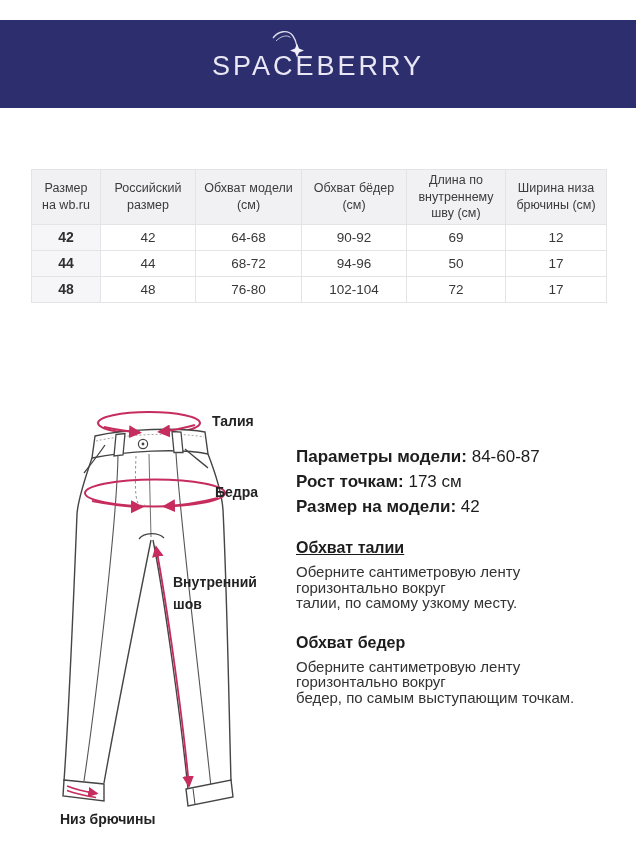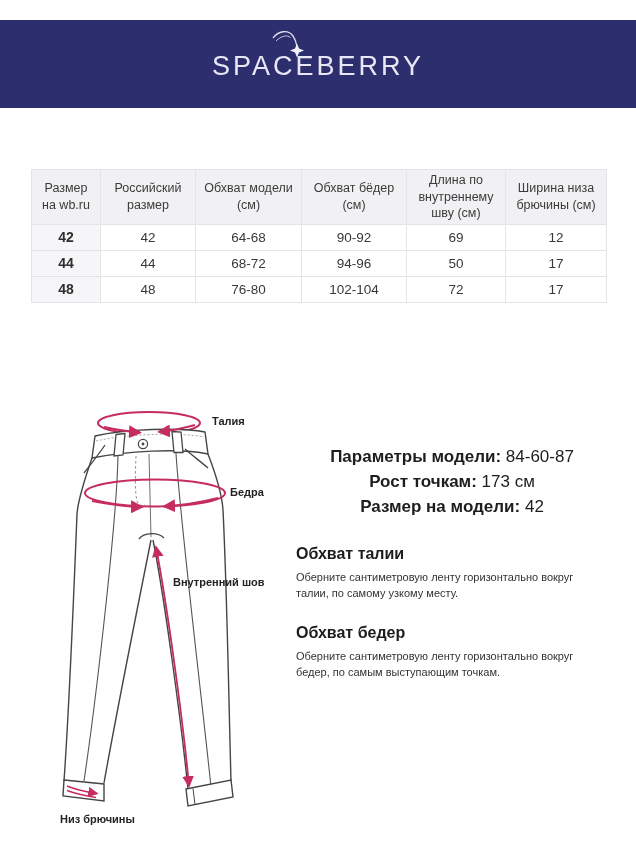--- a/index.html
+++ b/index.html
@@ -17,33 +17,33 @@
               table-layout:fixed;}
   .size-table th,.size-table td{border:1px solid #e4e4e6;text-align:center;vertical-align:middle;
               padding:2px 4px;box-sizing:border-box;}
   .size-table th{background:#f1f1f3;height:53px;font-size:12.5px;font-weight:400;
               line-height:1.32;color:#3b3b3b;}
   .size-table td{height:26px;font-size:13.5px;font-weight:400;color:#383838;}
   .size-table td.rowhead{background:#f6f6f8;font-weight:700;font-size:14px;color:#2f2f2f;}
 
   
   .pants-svg{position:absolute;left:30px;top:390px;}
-  .dlabel{position:absolute;font-size:11px;font-weight:600;color:#232323;line-height:22px;}
+  .dlabel{position:absolute;font-size:14px;font-weight:600;color:#232323;line-height:22px;}
   .dlabel-waist{left:212px;top:410px;}
-  .dlabel-hips{left:230px;top:481px;}
+  .dlabel-hips{left:215px;top:481px;}
   .dlabel-innerseam{left:173px;top:571px;width:95px;}
   .dlabel-legbottom{left:60px;top:808px;}
 
   
   .info-col{position:absolute;left:296px;top:444px;width:312px;}
-  .model-line{font-size:17px;line-height:25px;color:#1d1d1d;text-align:center;}
+  .model-line{font-size:17px;line-height:25px;color:#1d1d1d;}
   .model-line .lbl{font-weight:700;}
   .sec-title{font-size:16px;font-weight:700;color:#1c1c1c;margin:23px 0 7px 0;}
-  .sec-title.first{margin-top:26px;}
-  .sec-text{font-size:11px;line-height:15.5px;color:#333;margin:0;white-space:pre-line;}
+  .sec-title.first{margin-top:20px;text-decoration:underline;}
+  .sec-text{font-size:15px;line-height:15.5px;color:#333;margin:0;white-space:pre-line;}
 </style>
 </head>
 <body>
 
 <div class="page">
 
   <div class="brand-bar">
     <div class="logo-text">SPACEBERRY</div>
     <svg class="comet" width="62" height="36" viewBox="0 0 62 36">
       <path d="M13,10 C18,3 28,1 33,8 C35.5,11.5 36.5,15.5 37,18.5" fill="none" stroke="#e9e6f4" stroke-width="1.3" opacity="0.95"></path>

